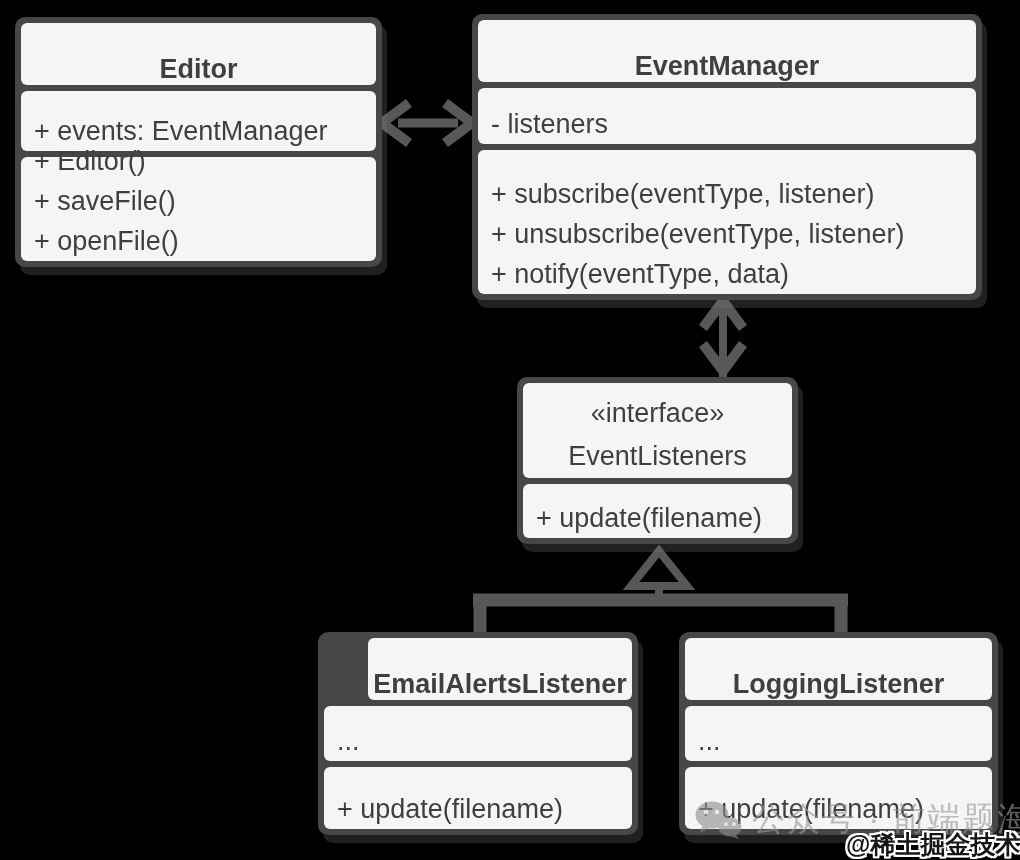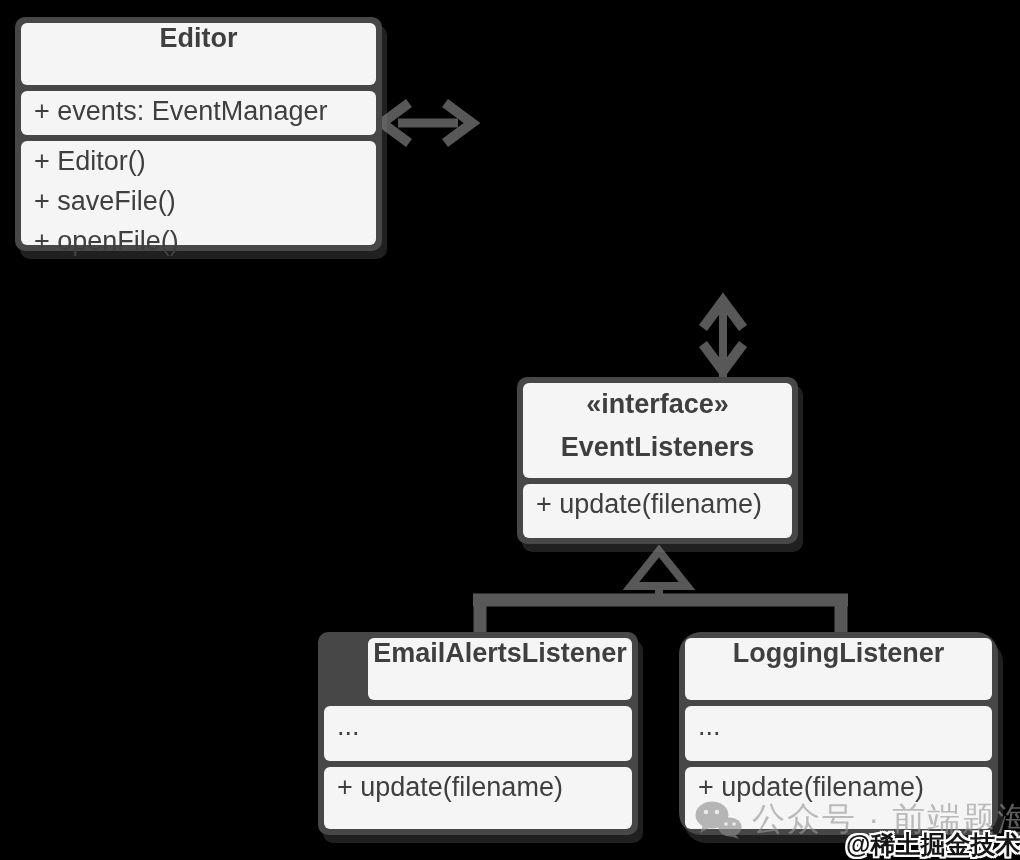--- a/index.html
+++ b/index.html
@@ -25,50 +25,50 @@
     box-shadow: 5px 8px 0 rgba(125,125,125,0.26);
     z-index: 2;
   }
   .comp {
     background: #f5f5f5;
     border-radius: 6px;
     color: #3f3f3f;
     font-size: 27px;
     display: flex;
     flex-direction: column;
-    justify-content: flex-start;
+    justify-content: flex-end;
     box-sizing: border-box;
     flex: 0 0 auto;
   }
   .comp.center { align-items: center; text-align: center; }
   .comp.left   { align-items: flex-start; padding-left: 13px; padding-right: 8px; }
   .uml-title   { font-weight: bold; }
   .line        { line-height: 40px; white-space: nowrap; }
-  .stereo      { line-height: 43px; font-weight: bold; }
+  .stereo      { line-height: 43px; font-weight: normal; }
 
   #box-editor          { left: 15px;  top: 17px;  width: 367px; }
   #box-editor .c-title   { height: 62px; }
-  #box-editor .c-attrs   { height: 44px; }
+  #box-editor .c-attrs   { height: 60px; }
   #box-editor .c-methods { height: 104px; }
 
   #box-event-manager   { left: 472px; top: 14px;  width: 510px; }
   #box-event-manager .c-title   { height: 62px; }
   #box-event-manager .c-attrs   { height: 56px; }
   #box-event-manager .c-methods { height: 144px; }
 
   #box-event-listeners { left: 517px; top: 377px; width: 281px; }
   #box-event-listeners .c-title   { height: 95px; }
   #box-event-listeners .c-methods { height: 54px; }
 
   #box-email-alerts    { left: 318px; top: 632px; width: 320px; }
   #box-email-alerts .c-title   { height: 62px; margin-left: 44px; }
   #box-email-alerts .c-attrs   { height: 55px; }
   #box-email-alerts .c-methods { height: 62px; }
 
-  #box-logging         { left: 679px; top: 632px; width: 319px; border-radius: 22px; }
+  #box-logging         { left: 679px; top: 632px; width: 319px; }
   #box-logging .c-title   { height: 62px; }
   #box-logging .c-attrs   { height: 55px; }
   #box-logging .c-methods { height: 62px; }
 
   
   #connectors {
     position: absolute;
     left: 0; top: 0;
     width: 1020px; height: 860px;
     z-index: 1;
@@ -140,20 +140,33 @@
     <div class="comp left c-attrs">
       <div class="line">+ events: EventManager</div>
     </div>
     <div class="comp left c-methods">
       <div class="line">+ Editor()</div>
       <div class="line">+ saveFile()</div>
       <div class="line">+ openFile()</div>
     </div>
   </div>
 
+  <div class="uml-box" id="box-event-manager">
+    <div class="comp center c-title">
+      <span class="uml-title">EventManager</span>
+    </div>
+    <div class="comp left c-attrs">
+      <div class="line">- listeners</div>
+    </div>
+    <div class="comp left c-methods">
+      <div class="line">+ subscribe(eventType, listener)</div>
+      <div class="line">+ unsubscribe(eventType, listener)</div>
+      <div class="line">+ notify(eventType, data)</div>
+    </div>
+  </div>
 
   <div class="uml-box" id="box-event-listeners">
     <div class="comp center c-title">
       <div class="stereo">«interface»</div>
       <div class="uml-title stereo">EventListeners</div>
     </div>
     <div class="comp left c-methods">
       <div class="line">+ update(filename)</div>
     </div>
   </div>

